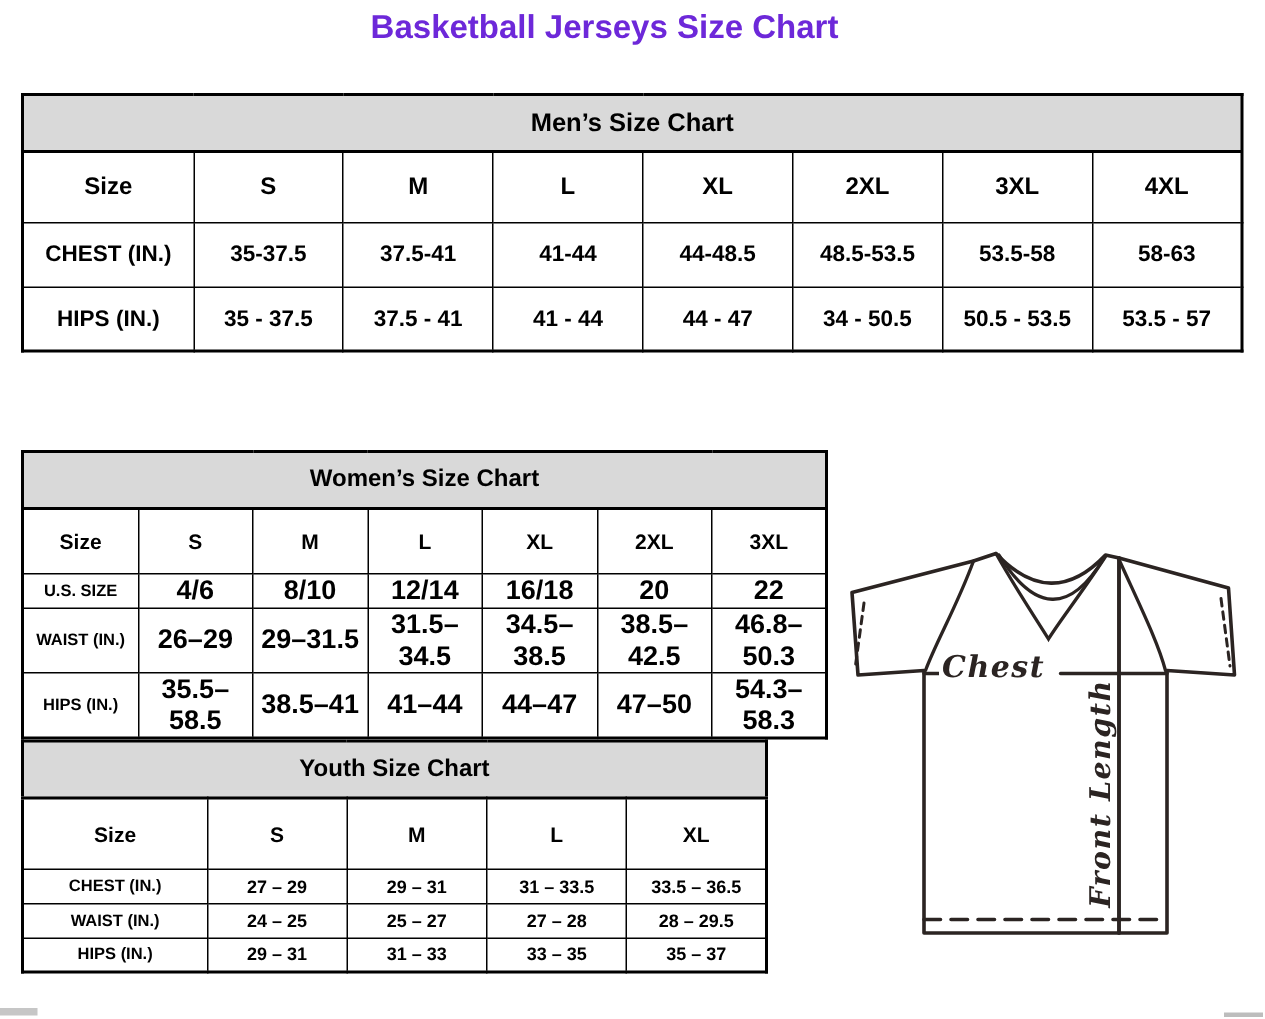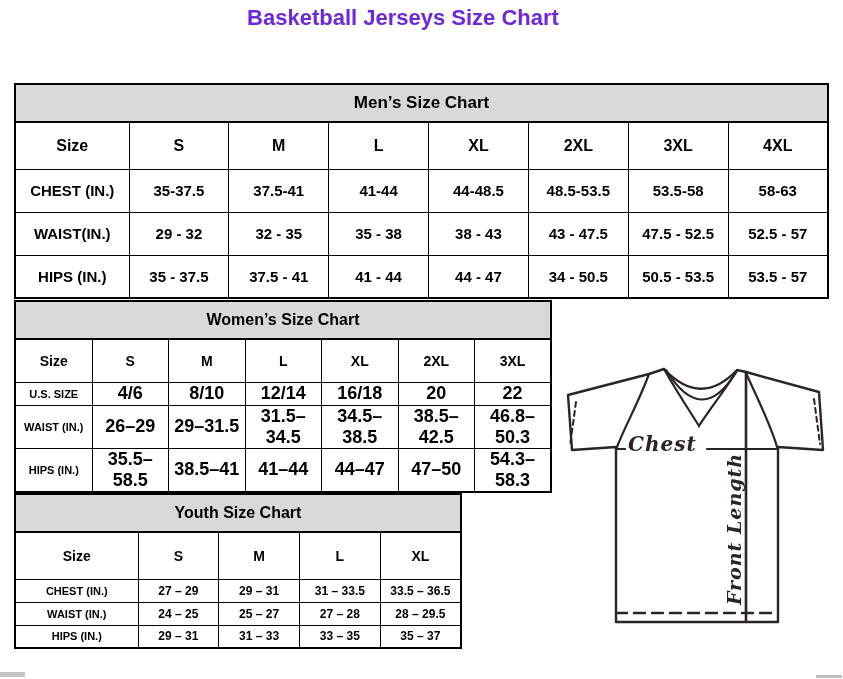--- a/index.html
+++ b/index.html
@@ -15,35 +15,35 @@
   }
   .tbl{position:absolute;}
   .tbl table{border-collapse:collapse;table-layout:fixed;border:2px solid var(--border);background:#fff;}
   .tbl th,.tbl td{
     border:1px solid var(--border);text-align:center;vertical-align:middle;
     font-weight:bold;padding:0 2px;color:#000;
   }
   .tbl th.band{background:var(--band);height:38px;font-size:17px;border-bottom:2px solid var(--border);}
   
   .mens{left:14px;top:62px;}
-  .mens table{width:815px;margin-top:21px;}
+  .mens table{width:815px;}
   .mens col.label-col{width:114px;}
   .mens .head-row th{height:47px;font-size:16px;}
   .mens .data-row th,.mens .data-row td{height:43px;font-size:15px;}
   
   .womens{left:14px;top:300px;}
   .womens table{width:538px;}
   .womens col.label-col{width:77px;}
   .womens th.band{font-size:16px;margin-left:20px;}
   .womens .head-row th{height:43px;font-size:14px;}
   .womens .data-row th,.womens .data-row td{height:23px;font-size:18px;}
   .womens .data-row th{font-size:11px;}
   
   .youth{left:14px;top:493px;}
-  .youth table{width:448px;padding-left:36px;}
+  .youth table{width:498px;padding-left:36px;}
   .youth col.label-col{width:123px;}
   .youth th.band{font-size:16px;}
   .youth .head-row th{height:47px;font-size:14px;}
   .youth .data-row th,.youth .data-row td{height:23px;font-size:12px;}
   .youth .data-row th{font-size:11px;}
   
   .jersey{position:absolute;left:556px;top:362px;width:284px;height:268px;}
   .jersey svg{position:absolute;left:0;top:0;}
   .measure-label{
     position:absolute;font-family:"DejaVu Serif", serif;font-style:italic;font-weight:bold;
@@ -92,30 +92,20 @@
         </tr>
         <tr class="data-row">
           <th>CHEST (IN.)</th>
           <td>35-37.5</td>
           <td>37.5-41</td>
           <td>41-44</td>
           <td>44-48.5</td>
           <td>48.5-53.5</td>
           <td>53.5-58</td>
           <td>58-63</td>
-        </tr>
-        <tr class="data-row">
-          <th>WAIST(IN.)</th>
-          <td>29 - 32</td>
-          <td>32 - 35</td>
-          <td>35 - 38</td>
-          <td>38 - 43</td>
-          <td>43 - 47.5</td>
-          <td>47.5 - 52.5</td>
-          <td>52.5 - 57</td>
         </tr>
         <tr class="data-row">
           <th>HIPS (IN.)</th>
           <td>35 - 37.5</td>
           <td>37.5 - 41</td>
           <td>41 - 44</td>
           <td>44 - 47</td>
           <td>34 - 50.5</td>
           <td>50.5 - 53.5</td>
           <td>53.5 - 57</td>

